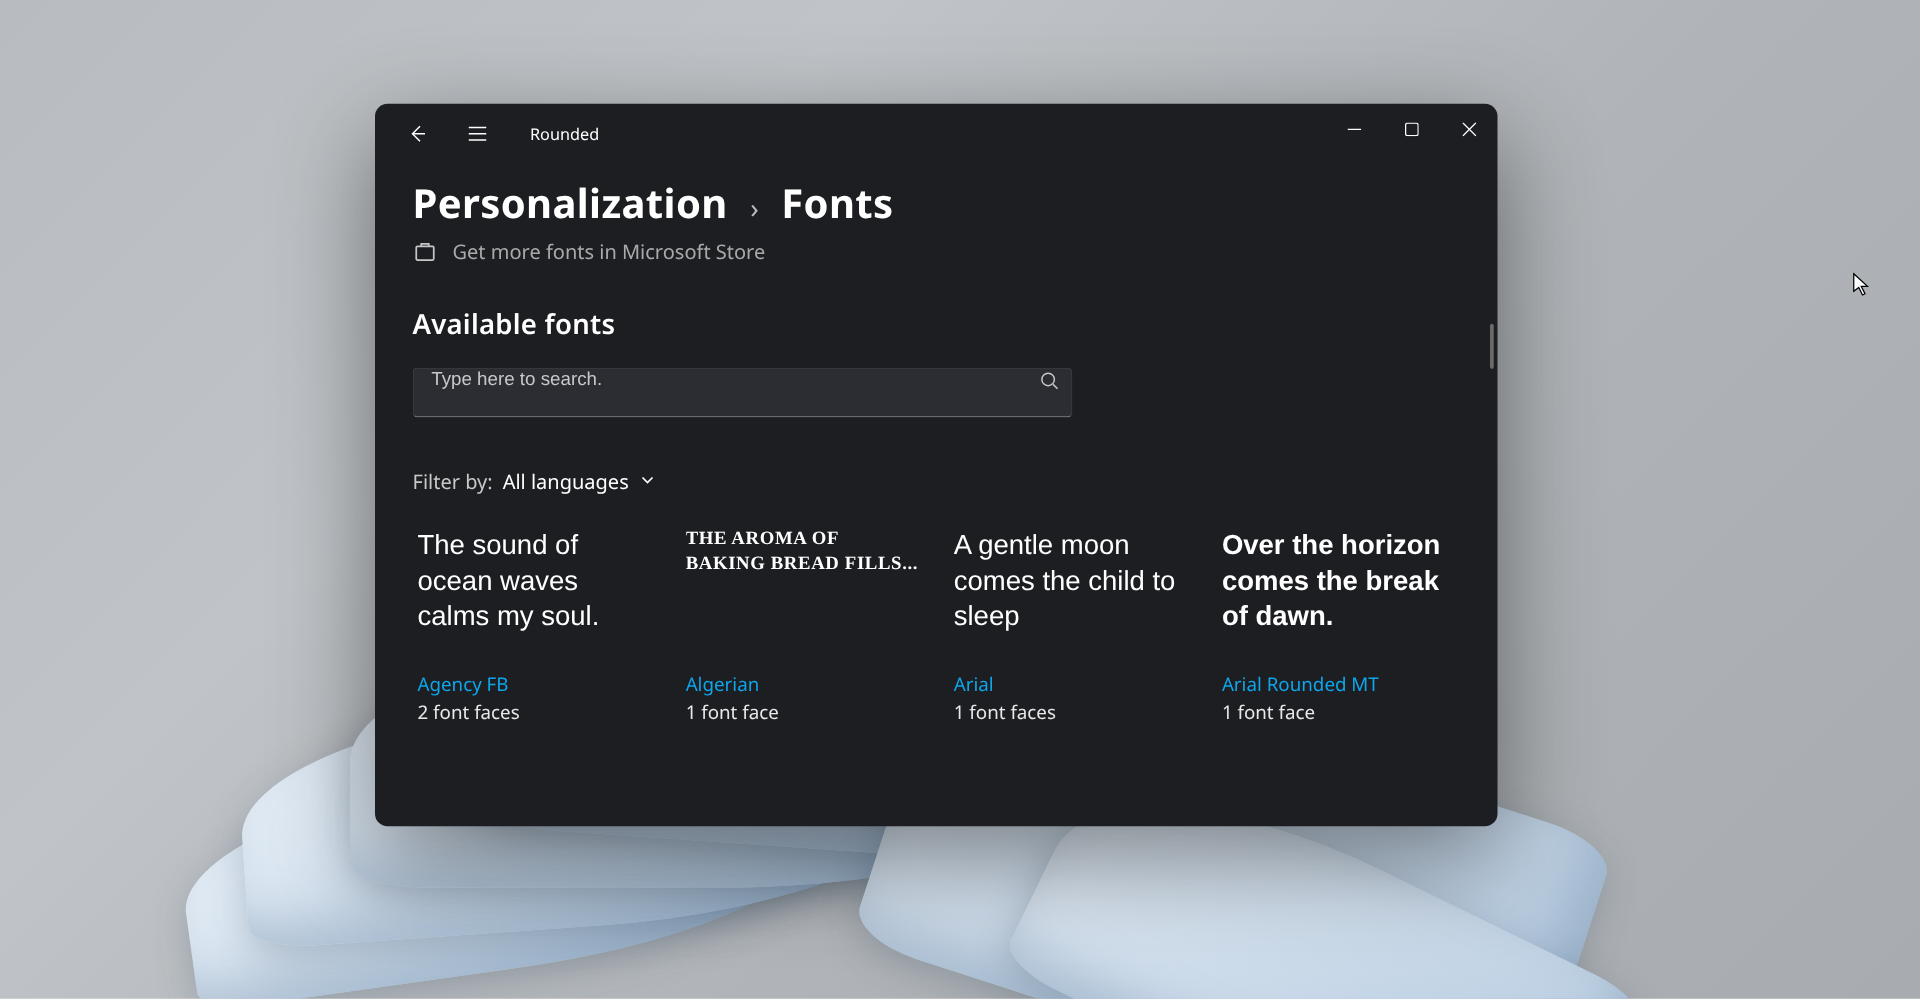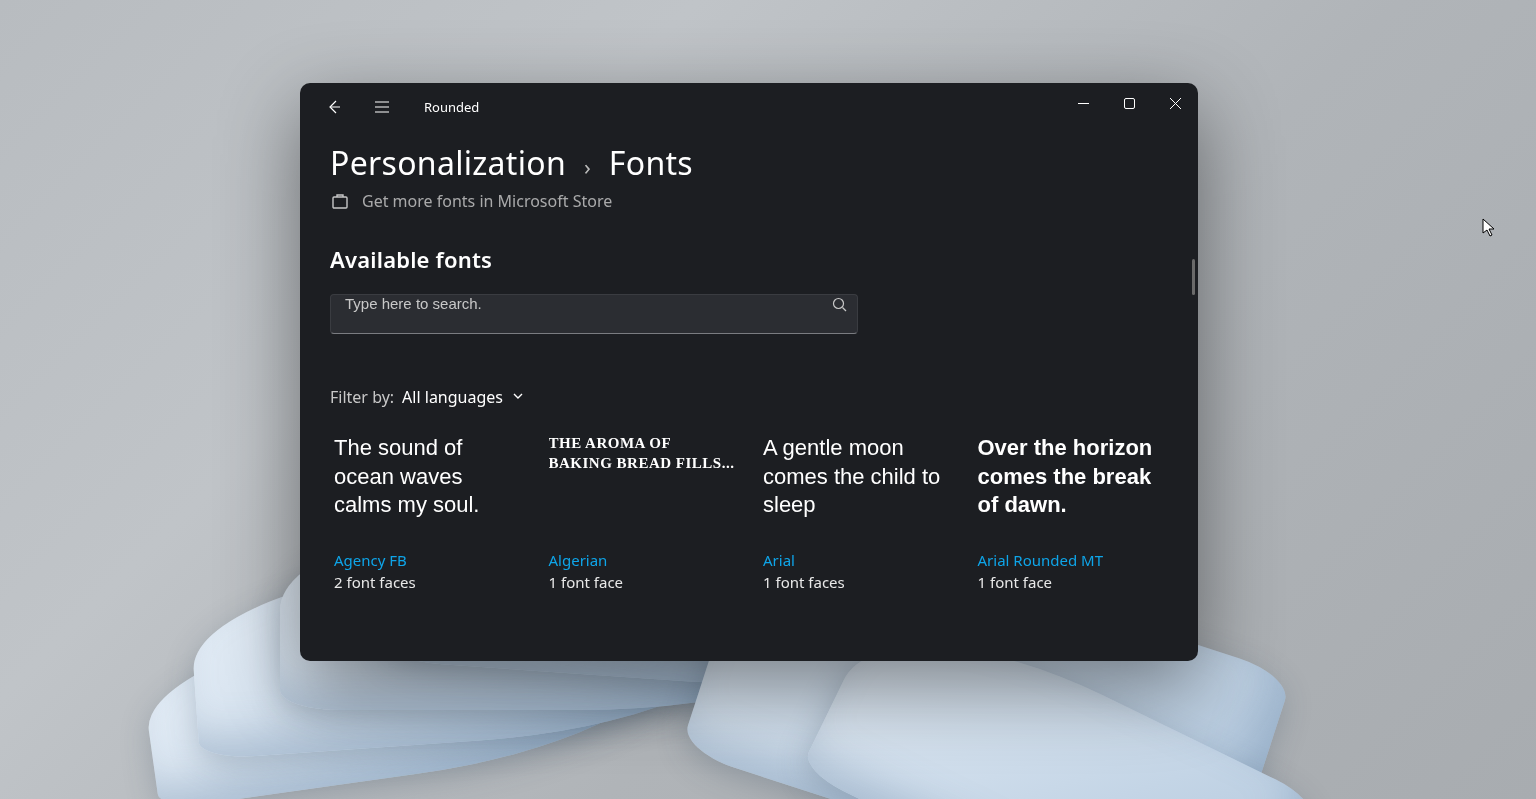--- a/index.html
+++ b/index.html
@@ -81,21 +81,21 @@
     position: relative;
   }
   .breadcrumb {
     display: flex;
     align-items: baseline;
     gap: 18px;
     margin-bottom: 14px;
   }
   .breadcrumb .crumb {
     font-size: 32px;
-    font-weight: 400;
+    font-weight: 700;
     color: #ffffff;
     letter-spacing: 0.3px;
   }
   .breadcrumb .sep {
     font-size: 22px;
     color: #bbb;
     font-weight: 400;
   }
   .store-link {
     display: flex;
@@ -134,21 +134,21 @@
   .search input {
     flex: 1;
     background: transparent;
     border: none;
     outline: none;
     color: #fff;
     font-size: 15px;
   }
   .search input::placeholder { color: #c8c8c8; }
   .filter {
-    margin-top: 52px;
+    margin-top: 40px;
     margin-bottom: 22px;
     font-size: 16px;
     display: flex;
     align-items: center;
     gap: 8px;
   }
   .filter .lbl { color: #c8c8c8; }
   .filter .val { color: #ffffff; }
   .fonts {
     display: grid;

